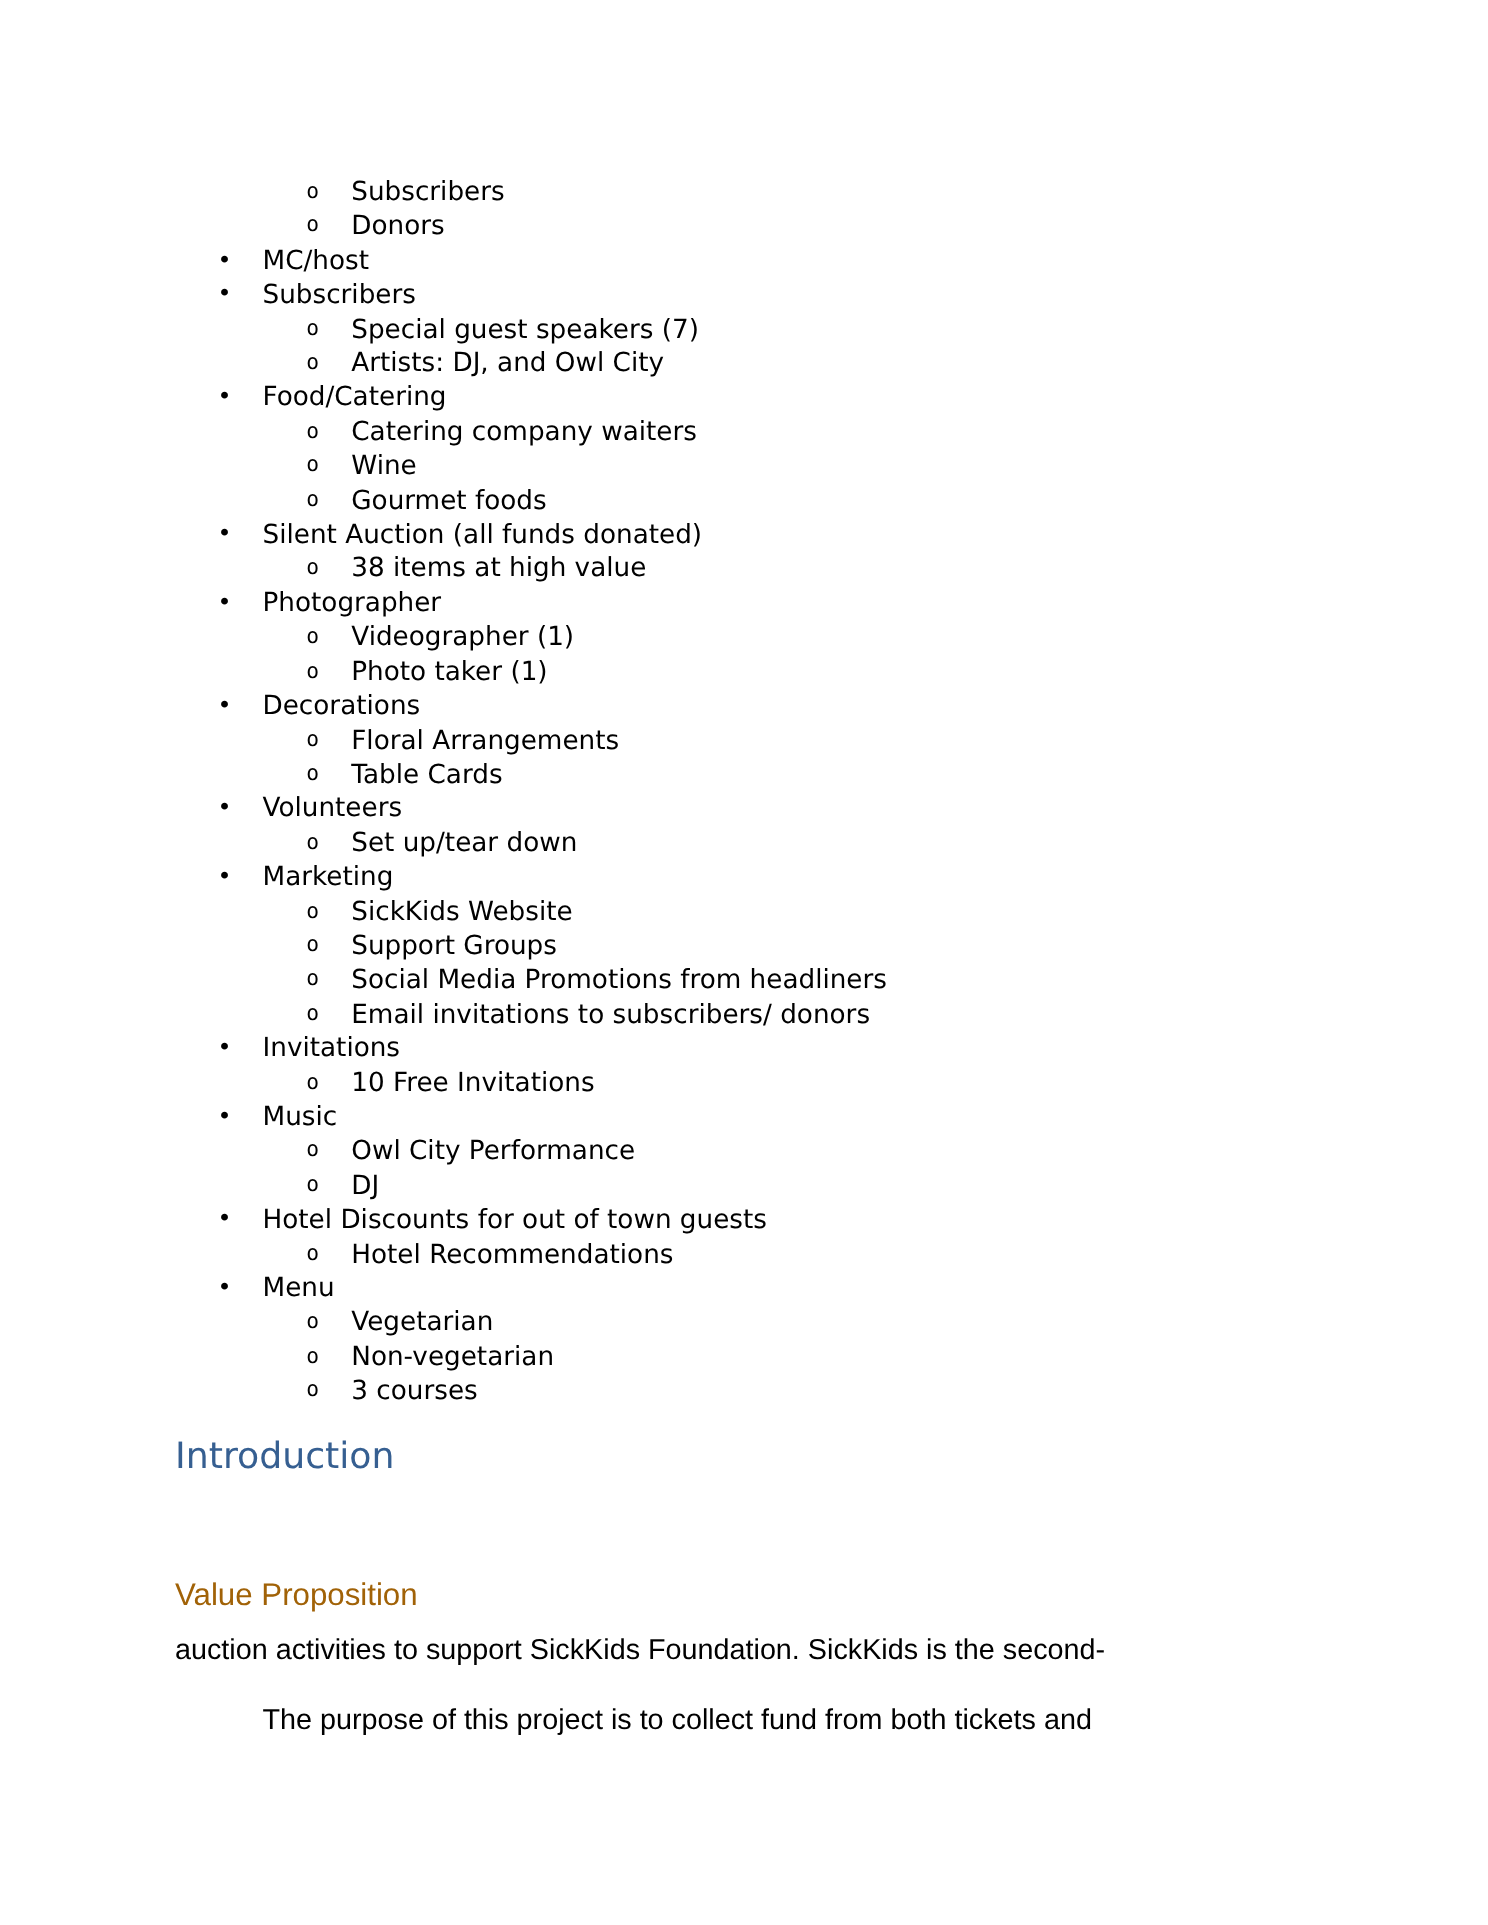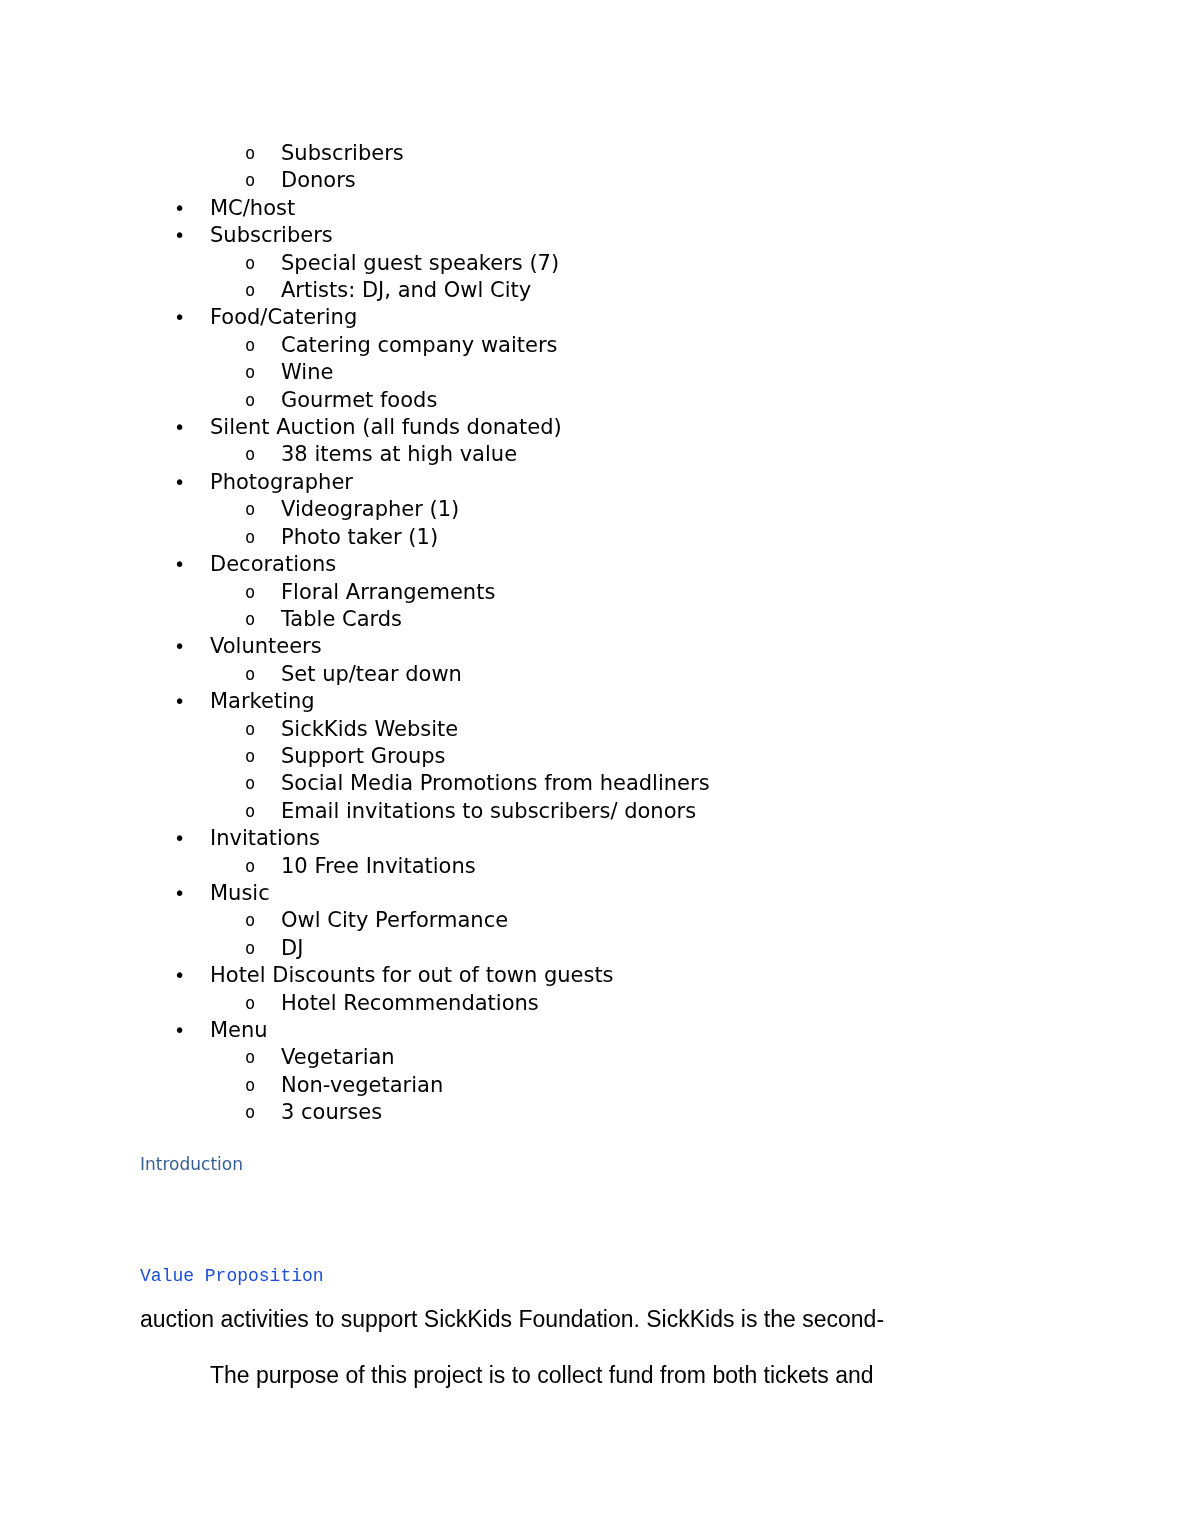--- a/index.html
+++ b/index.html
@@ -49,33 +49,33 @@
   }
   .row.lvl2 .txt {
     padding-left: 141px;
     display: block;
   }
   
   .h-intro {
     margin: 0;
     margin-top: 22px;
     font-family: "DejaVu Sans", sans-serif;
-    font-size: 17px;
+    font-size: 29px;
     font-weight: 400;
     line-height: 30px;
     color: #365F91;
   }
   .h-vp {
     margin: 0;
     margin-top: 82px;
-    font-family: Liberation Mono, monospace;
-    font-size: 18px;
+    font-family: Liberation Sans, sans-serif;
+    font-size: 25px;
     font-weight: 400;
     line-height: 30px;
-    color: #1d4ed8;
+    color: #a16207;
   }
   
   .vp-para {
     margin: 0;
     font-family: "Liberation Sans", sans-serif;
     font-size: 23px;
     line-height: 56px;
     color: #000000;
   }
   .vp-para .line {

